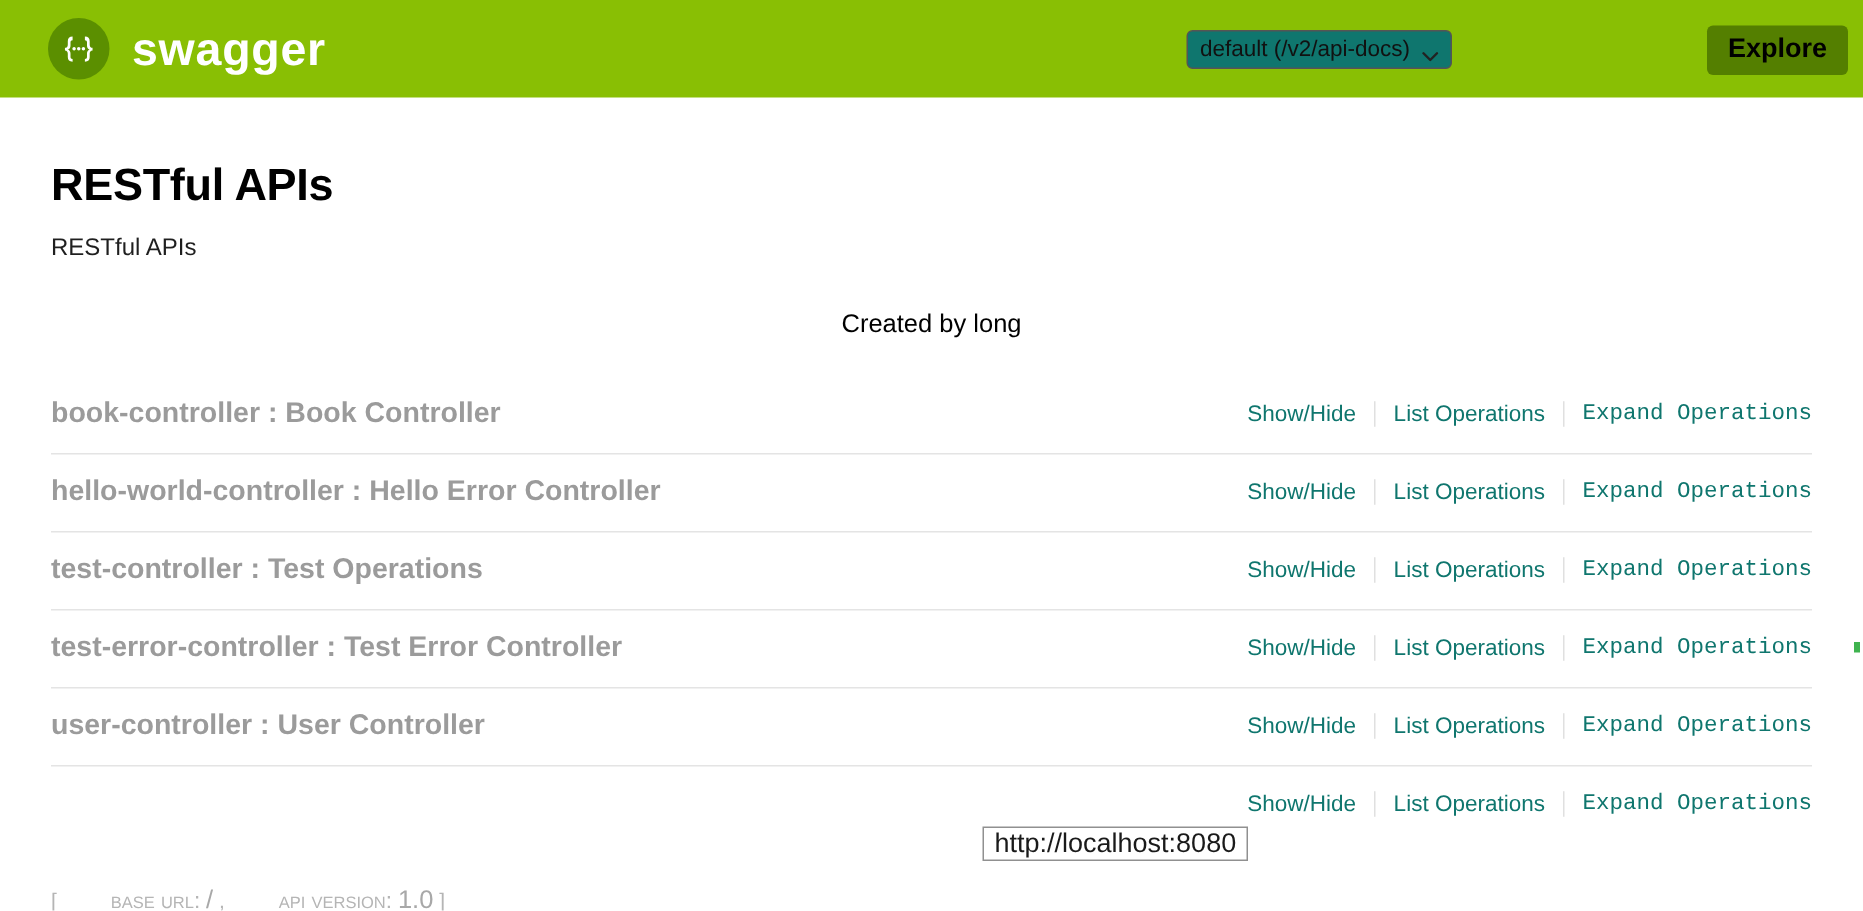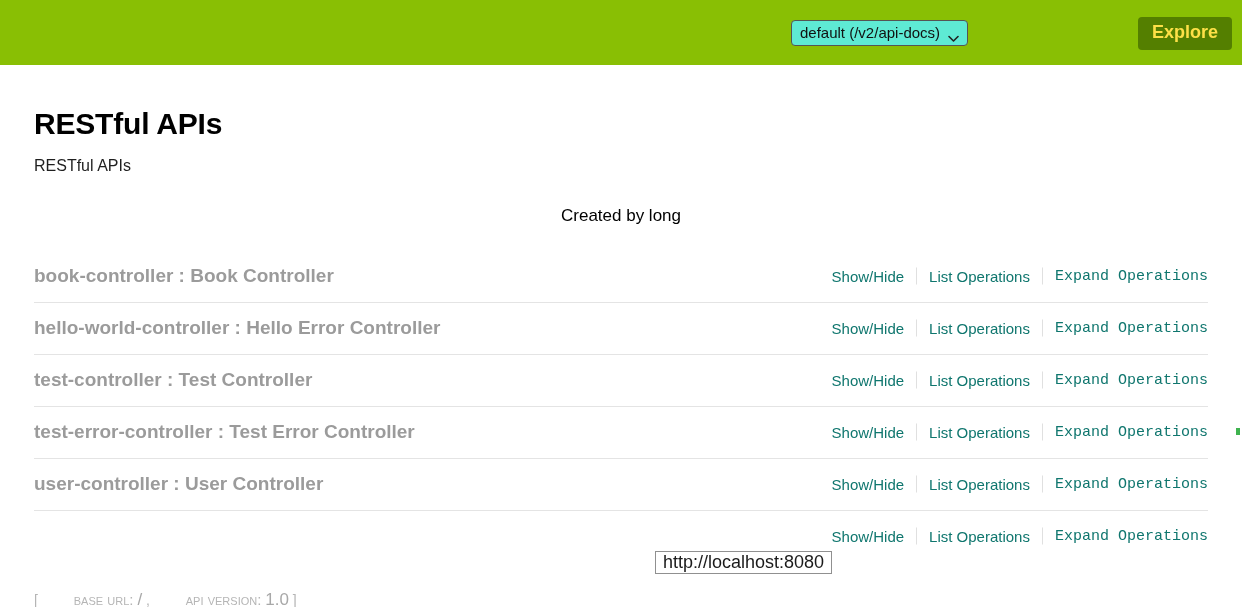--- a/index.html
+++ b/index.html
@@ -64,21 +64,21 @@
   .select-wrap {
     position: absolute;
     left: 791px;
     top: 20px;
     pointer-events: auto;
   }
   .api-select {
     font-family: "Liberation Sans", sans-serif;
     font-size: 15px;
     color: #111111;
-    background: #5eead4;
+    background: #0f766e;
     border: 1px solid #555555;
     border-radius: 4px;
     padding: 3px 26px 3px 8px;
     height: 26px;
     box-sizing: border-box;
     appearance: none;
     -webkit-appearance: none;
     -moz-appearance: none;
     line-height: 18px;
   }
@@ -87,21 +87,21 @@
     right: 9px;
     top: 9px;
     pointer-events: none;
   }
 
   .explore-btn {
     position: absolute;
     right: 10px;
     top: 17px;
     background: #547f00;
-    color: #fde047;
+    color: #000000;
     font-family: "Liberation Sans", sans-serif;
     font-size: 18px;
     font-weight: bold;
     border: none;
     border-radius: 4px;
     padding: 6px 14px 7px 14px;
     cursor: pointer;
     pointer-events: auto;
     line-height: 1.1;
     margin-left: 36px;
@@ -220,20 +220,32 @@
     width: 4px;
     height: 7px;
     background: #3fb34f;
   }
 </style>
 </head>
 <body>
 
 <div id="topbar">
 
+  <div class="logo-wrap">
+    <span class="logo-circle">
+      <svg width="27" height="27" viewBox="0 0 27 27">
+        <path d="M9.4 5.4c-2.2 0-3.2 1.2-3.2 3.1v2.1c0 1.4-.6 2.2-1.9 2.3v1.7c1.3.1 1.9.9 1.9 2.3v2.1c0 1.9 1 3.1 3.2 3.1v-1.8c-1 0-1.4-.5-1.4-1.5v-2c0-1.4-.5-2.3-1.6-2.7v-.1c1.1-.4 1.6-1.3 1.6-2.7v-2c0-1 .4-1.5 1.4-1.5V5.4z" fill="#ffffff"></path>
+        <path d="M17.6 5.4c2.2 0 3.2 1.2 3.2 3.1v2.1c0 1.4.6 2.2 1.9 2.3v1.7c-1.3.1-1.9.9-1.9 2.3v2.1c0 1.9-1 3.1-3.2 3.1v-1.8c1 0 1.4-.5 1.4-1.5v-2c0-1.4.5-2.3 1.6-2.7v-.1c-1.1-.4-1.6-1.3-1.6-2.7v-2c0-1-.4-1.5-1.4-1.5V5.4z" fill="#ffffff"></path>
+        <circle cx="10.4" cy="13.5" r="1.15" fill="#ffffff"></circle>
+        <circle cx="13.5" cy="13.5" r="1.15" fill="#ffffff"></circle>
+        <circle cx="16.6" cy="13.5" r="1.15" fill="#ffffff"></circle>
+      </svg>
+    </span>
+    <span class="logo-text">swagger</span>
+  </div>
 
   <div class="topbar-right">
 
     <span class="select-wrap">
       <select class="api-select">
         <option>default (/v2/api-docs)</option>
       </select>
       <span class="select-chevron">
         <svg width="11" height="8" viewBox="0 0 11 8">
           <path d="M1 1.5 L5.5 6 L10 1.5" stroke="#222" stroke-width="1.6" fill="none" stroke-linecap="round" stroke-linejoin="round"></path>
@@ -269,21 +281,21 @@
       <span class="resource-ops">
         <a>Show/Hide</a>
         <span class="ops-sep"></span>
         <a>List Operations</a>
         <span class="ops-sep"></span>
         <a>Expand Operations</a>
       </span>
     </div>
 
     <div class="resource">
-      <a class="resource-name">test-controller : Test Controller</a>
+      <a class="resource-name">test-controller : Test Operations</a>
       <span class="resource-ops">
         <a>Show/Hide</a>
         <span class="ops-sep"></span>
         <a>List Operations</a>
         <span class="ops-sep"></span>
         <a>Expand Operations</a>
       </span>
     </div>
 
     <div class="resource">

